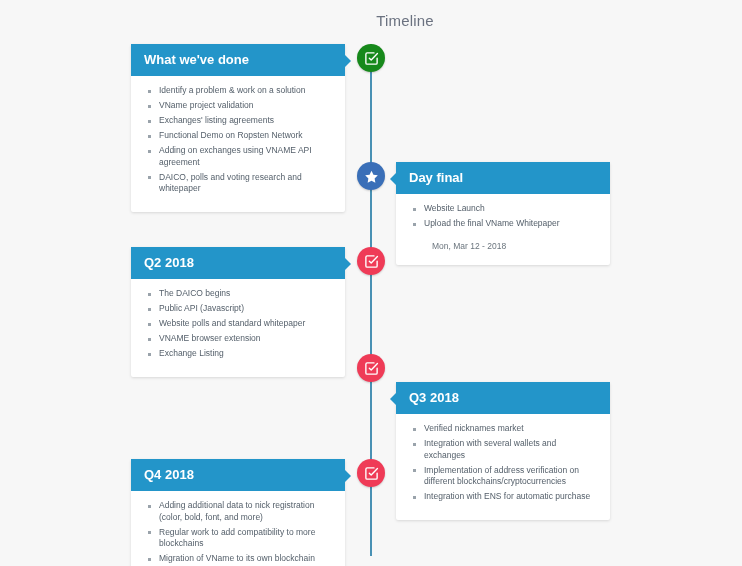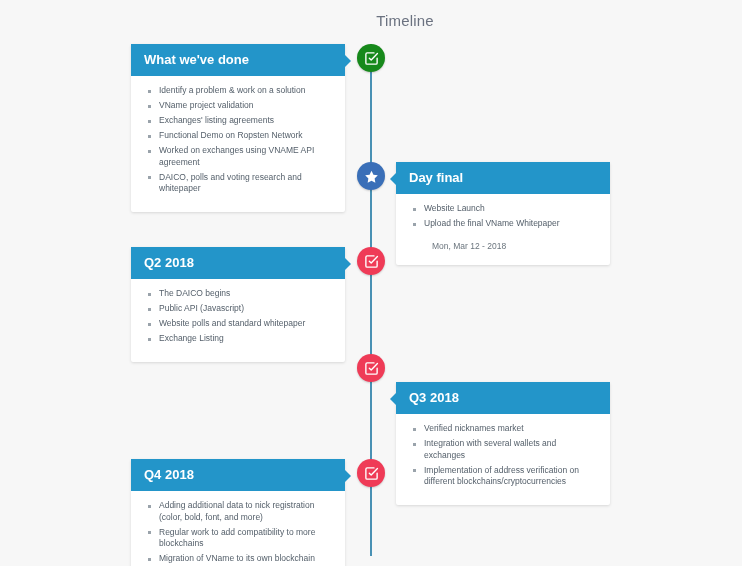--- a/index.html
+++ b/index.html
@@ -149,21 +149,21 @@
     <div class="card-head">
       <span>What we've done</span>
       <span class="arrow-right"></span>
     </div>
     <div class="card-body">
       <ul>
         <li>Identify a problem &amp; work on a solution</li>
         <li>VName project validation</li>
         <li>Exchanges' listing agreements</li>
         <li>Functional Demo on Ropsten Network</li>
-        <li>Worked on exchanges using VNAME API agreement</li>
+        <li>Adding on exchanges using VNAME API agreement</li>
         <li>DAICO, polls and voting research and whitepaper</li>
       </ul>
     </div>
   </div>
   <div class="marker green" style="top:44px;">
     <span>
       <svg width="15" height="15" viewBox="0 0 24 24" fill="none" stroke="#ffffff" stroke-width="2.2" stroke-linecap="round" stroke-linejoin="round">
         <path d="M21 11.5V19a2 2 0 0 1-2 2H5a2 2 0 0 1-2-2V5a2 2 0 0 1 2-2h11"></path>
         <polyline points="8.5 11.5 11.5 14.5 21.5 4"></polyline>
       </svg>
@@ -194,20 +194,21 @@
   <div class="card side-left" style="top:247px;">
     <div class="card-head">
       <span>Q2 2018</span>
       <span class="arrow-right"></span>
     </div>
     <div class="card-body">
       <ul>
         <li>The DAICO begins</li>
         <li>Public API (Javascript)</li>
         <li>Website polls and standard whitepaper</li>
+        <li>VNAME browser extension</li>
         <li>Exchange Listing</li>
       </ul>
     </div>
   </div>
   <div class="marker red" style="top:247px;">
     <span>
       <svg width="15" height="15" viewBox="0 0 24 24" fill="none" stroke="#ffffff" stroke-width="2.2" stroke-linecap="round" stroke-linejoin="round">
         <path d="M21 11.5V19a2 2 0 0 1-2 2H5a2 2 0 0 1-2-2V5a2 2 0 0 1 2-2h11"></path>
         <polyline points="8.5 11.5 11.5 14.5 21.5 4"></polyline>
       </svg>
@@ -217,20 +218,21 @@
   <div class="card side-right" style="top:354px;margin-top:28px;">
     <div class="card-head">
       <span class="arrow-left"></span>
       <span>Q3 2018</span>
     </div>
     <div class="card-body">
       <ul>
         <li>Verified nicknames market</li>
         <li>Integration with several wallets and exchanges</li>
         <li>Implementation of address verification on different blockchains/cryptocurrencies</li>
+        <li>Integration with ENS for automatic purchase</li>
       </ul>
     </div>
   </div>
   <div class="marker red" style="top:354px;">
     <span>
       <svg width="15" height="15" viewBox="0 0 24 24" fill="none" stroke="#ffffff" stroke-width="2.2" stroke-linecap="round" stroke-linejoin="round">
         <path d="M21 11.5V19a2 2 0 0 1-2 2H5a2 2 0 0 1-2-2V5a2 2 0 0 1 2-2h11"></path>
         <polyline points="8.5 11.5 11.5 14.5 21.5 4"></polyline>
       </svg>
     </span>

